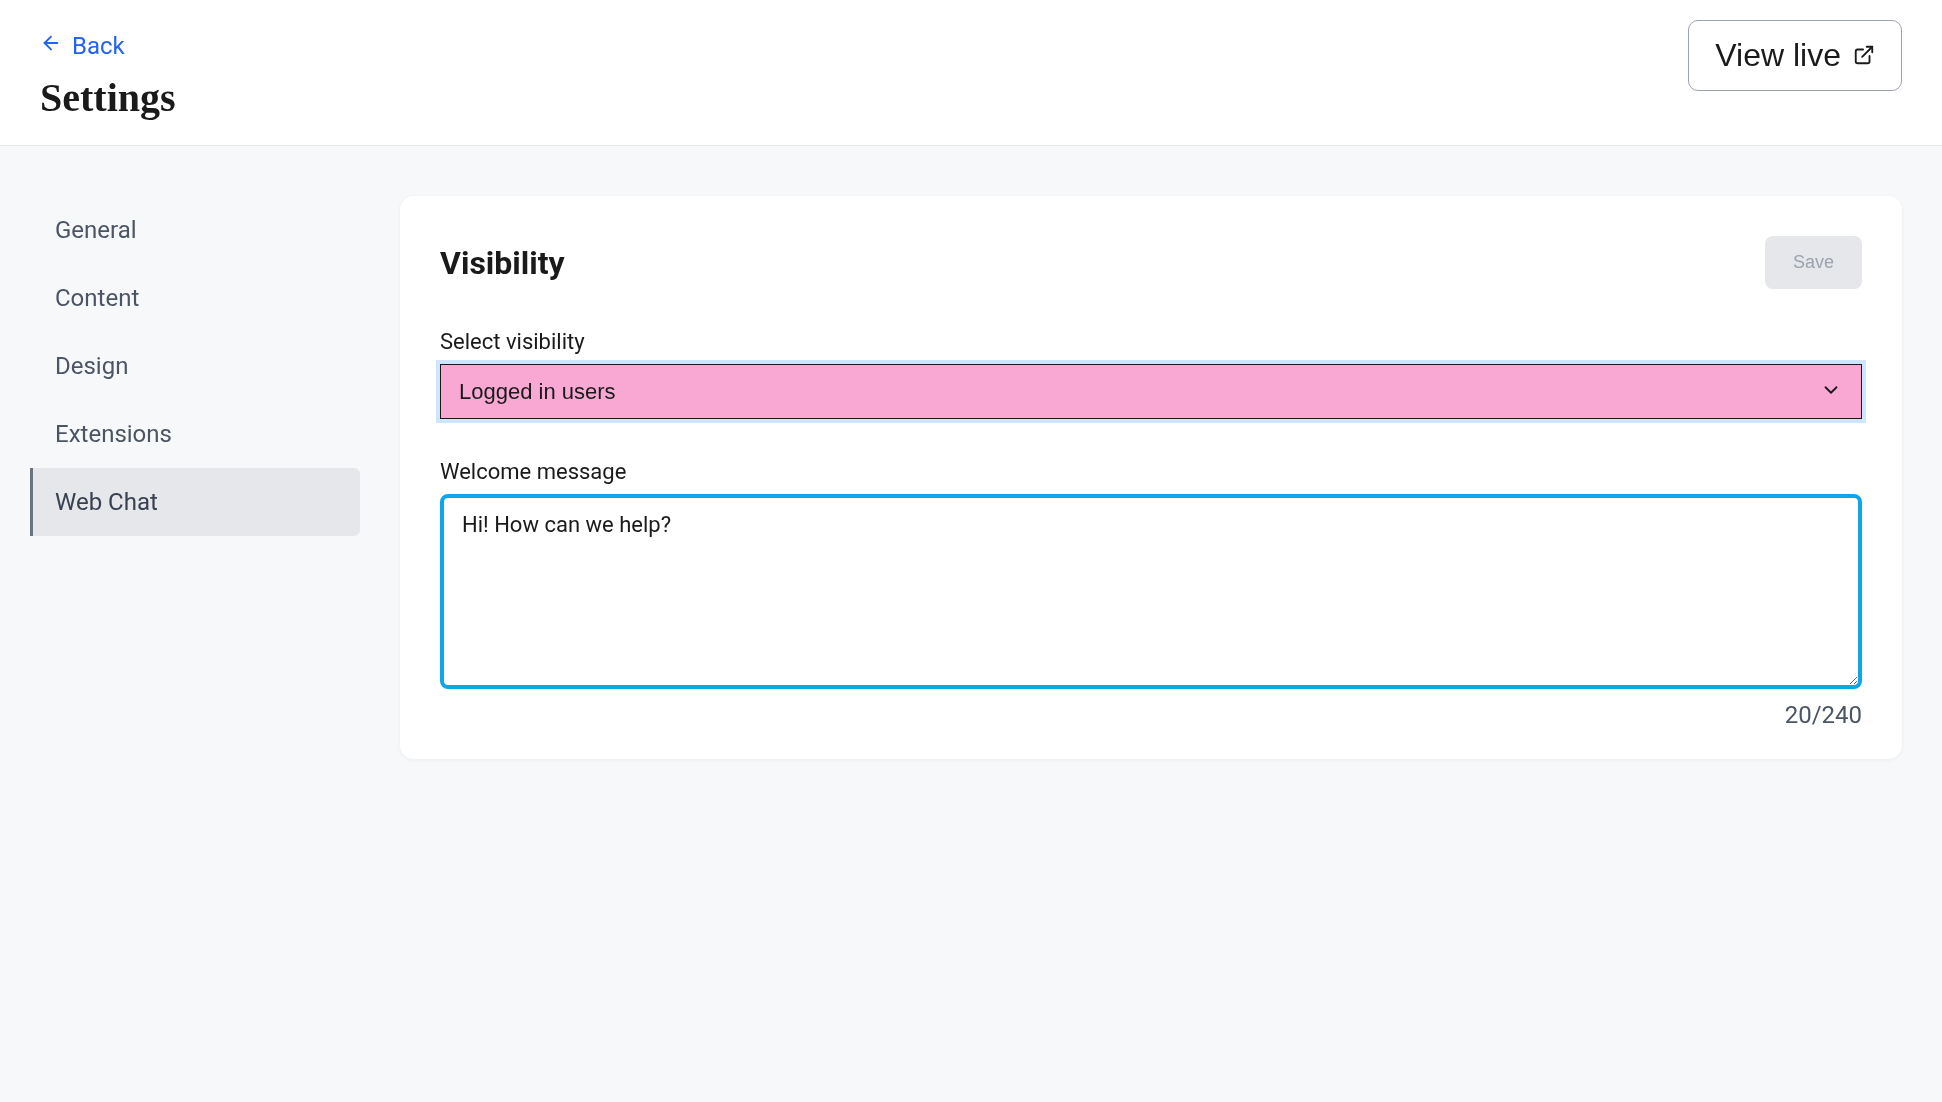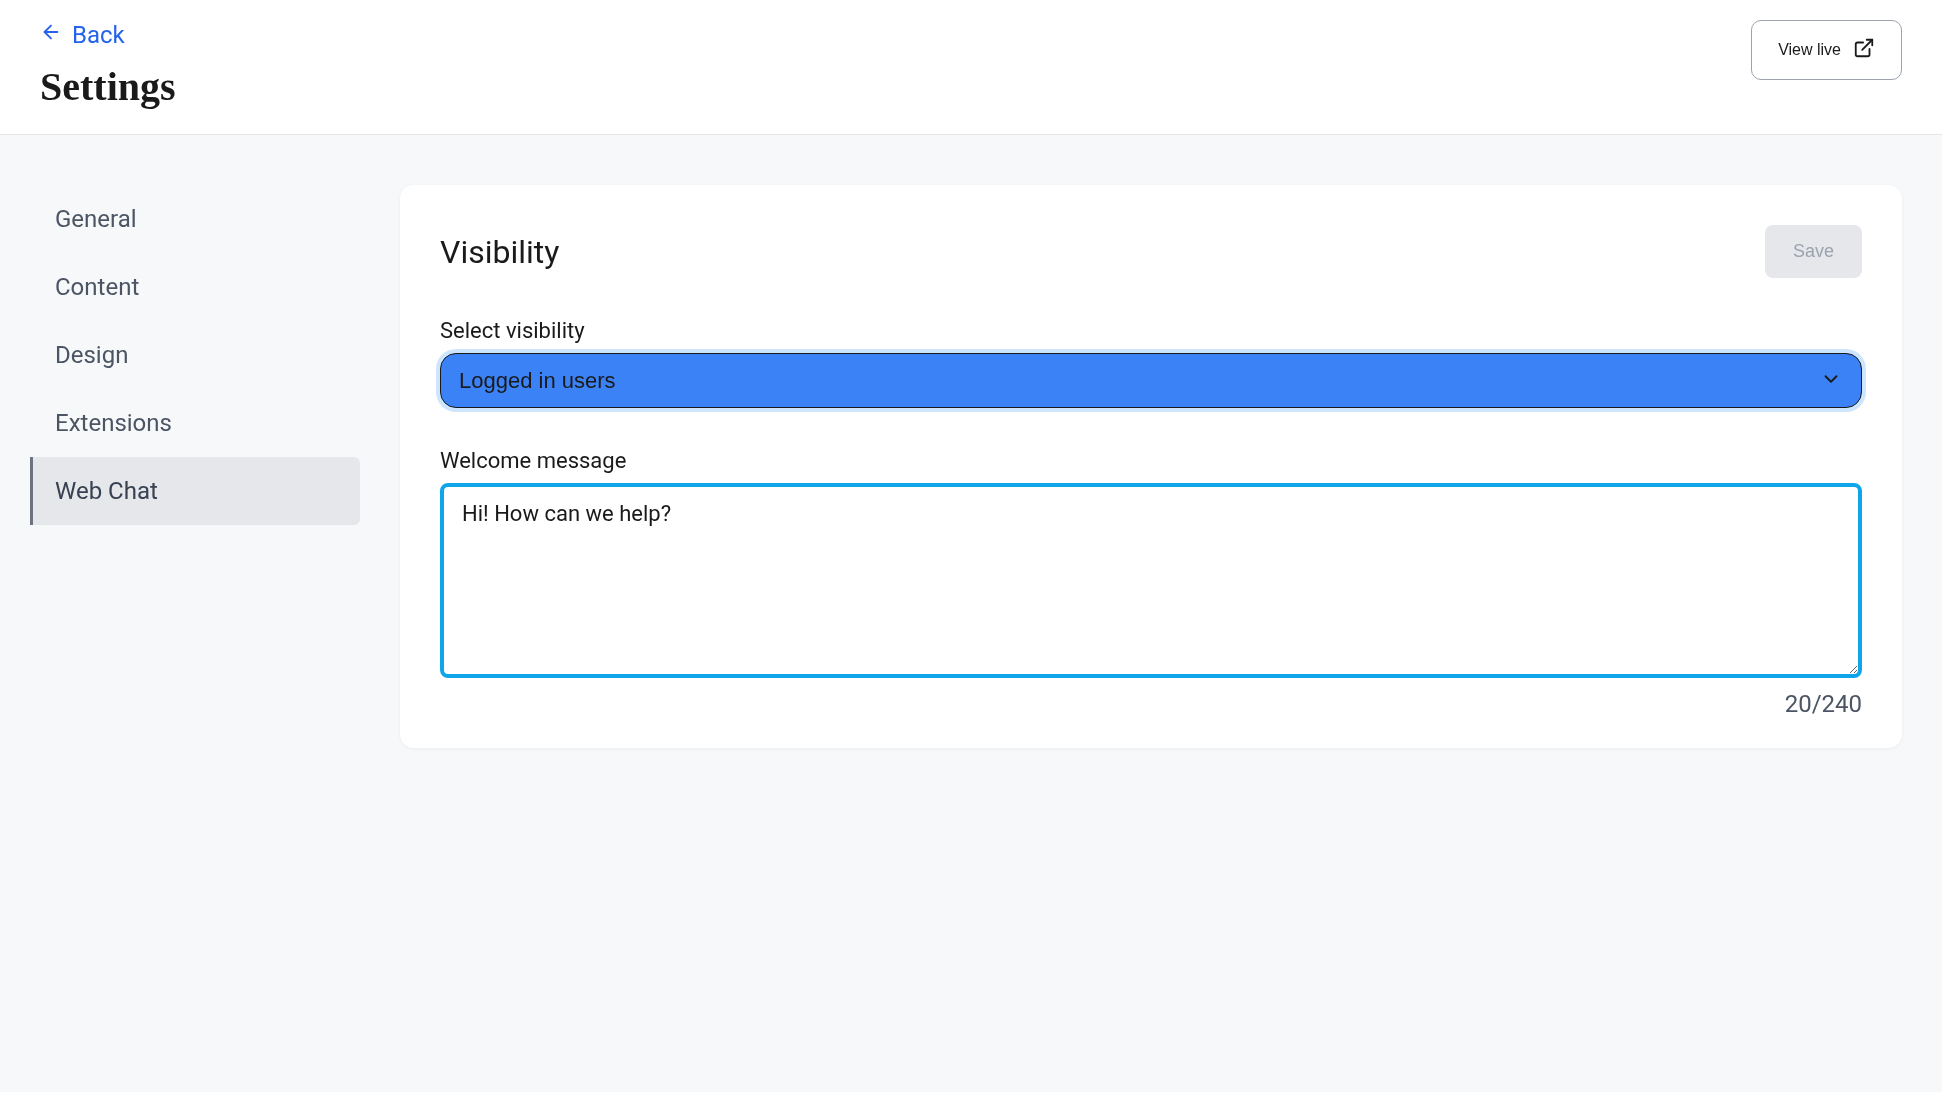--- a/index.html
+++ b/index.html
@@ -47,21 +47,21 @@
       font-family: Liberation Serif, serif;
     }
     .view-live-btn {
       display: inline-flex;
       align-items: center;
       gap: 12px;
       padding: 16px 26px;
       border: 1px solid #9ca3af;
       border-radius: 10px;
       background: #fff;
-      font-size: 16px;
+      font-size: 32px;
       font-weight: 500;
       cursor: pointer;
       color: #1a1a1a;
       margin-bottom: 30px;
     }
     .view-live-btn svg {
       width: 22px;
       height: 22px;
     }
     .body {
@@ -103,21 +103,21 @@
       padding: 40px 40px 30px 40px;
     }
     .card-header {
       display: flex;
       justify-content: space-between;
       align-items: center;
       margin-bottom: 40px;
     }
     .card-title {
       font-size: 32px;
-      font-weight: 400;
+      font-weight: 700;
       color: #1a1a1a;
     }
     .save-btn {
       padding: 16px 28px;
       background: #e5e7eb;
       color: #9ca3af;
       border: none;
       border-radius: 8px;
       font-size: 18px;
       font-weight: 500;
@@ -136,22 +136,22 @@
       margin-bottom: 10px;
     }
     .select-wrapper {
       position: relative;
     }
     .select-input {
       width: 100%;
       padding: 14px 18px;
       font-size: 22px;
       border: 1px solid #1a1a1a;
-      border-radius: 16px;
-      background: #3b82f6;
+      border-radius: 0;
+      background: #f9a8d4;
       appearance: none;
       -webkit-appearance: none;
       cursor: pointer;
       color: #1a1a1a;
       box-shadow: 0 0 0 4px rgba(147, 197, 253, 0.45);
     }
     .select-arrow {
       position: absolute;
       right: 20px;
       top: 50%;

